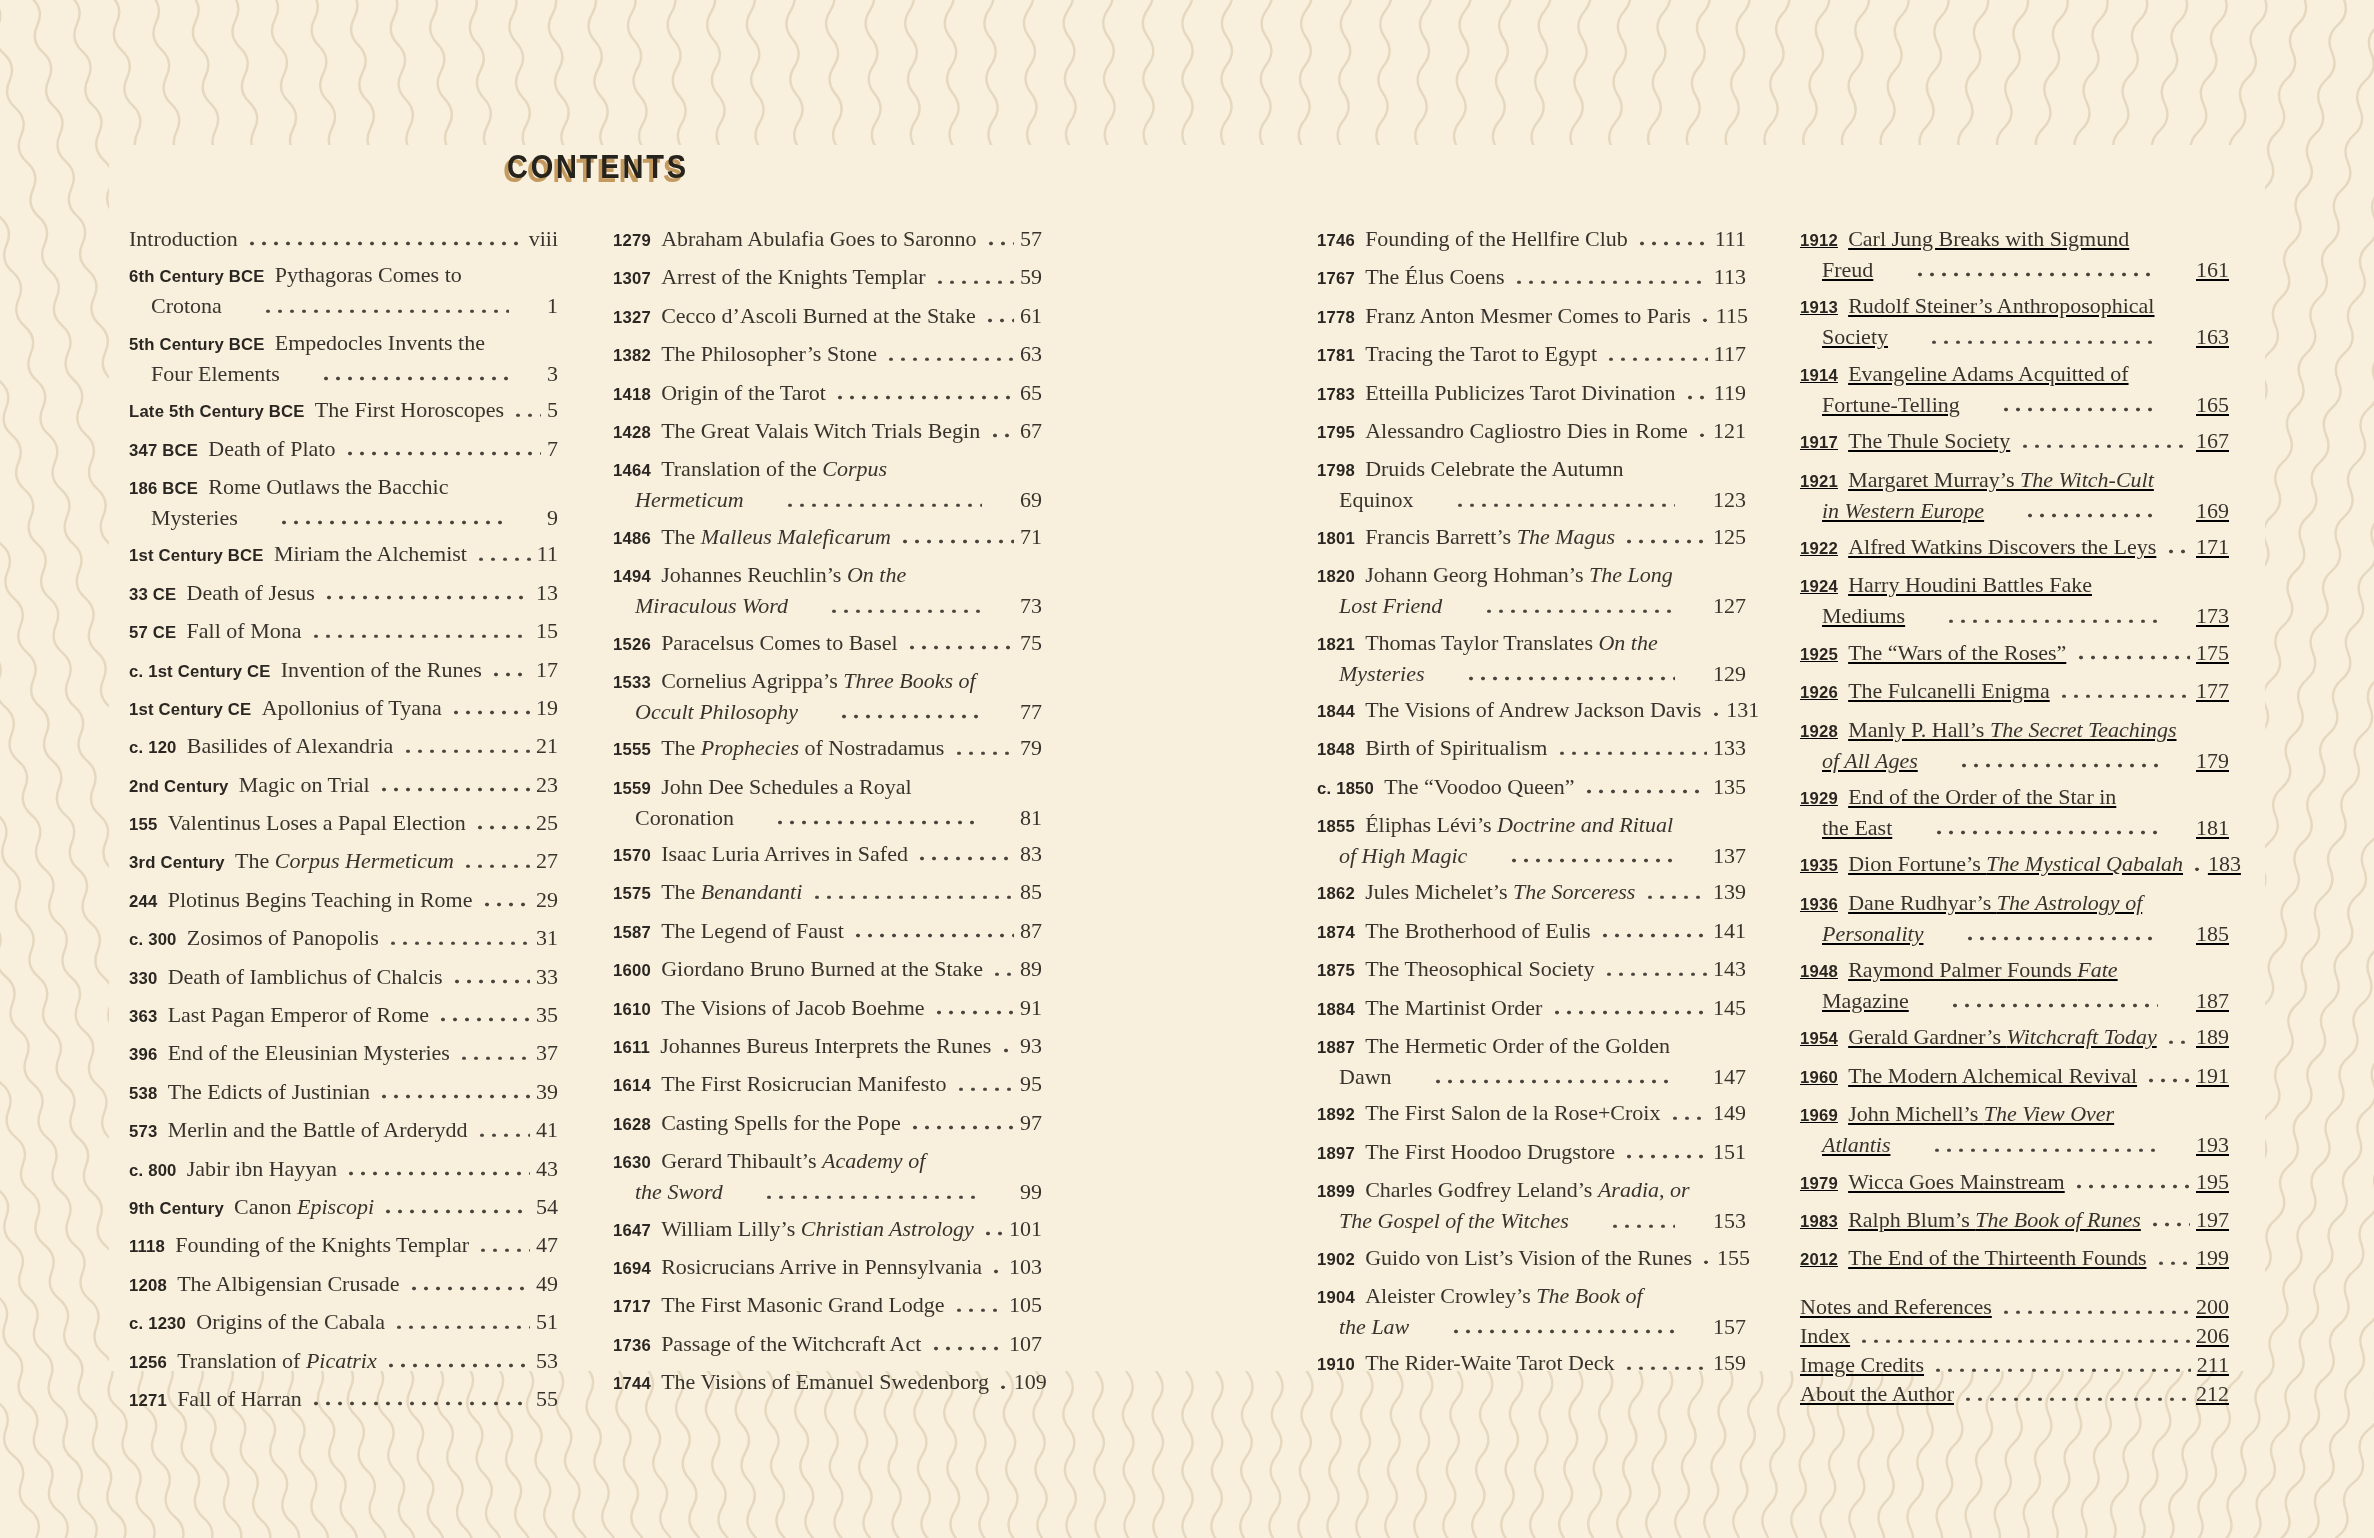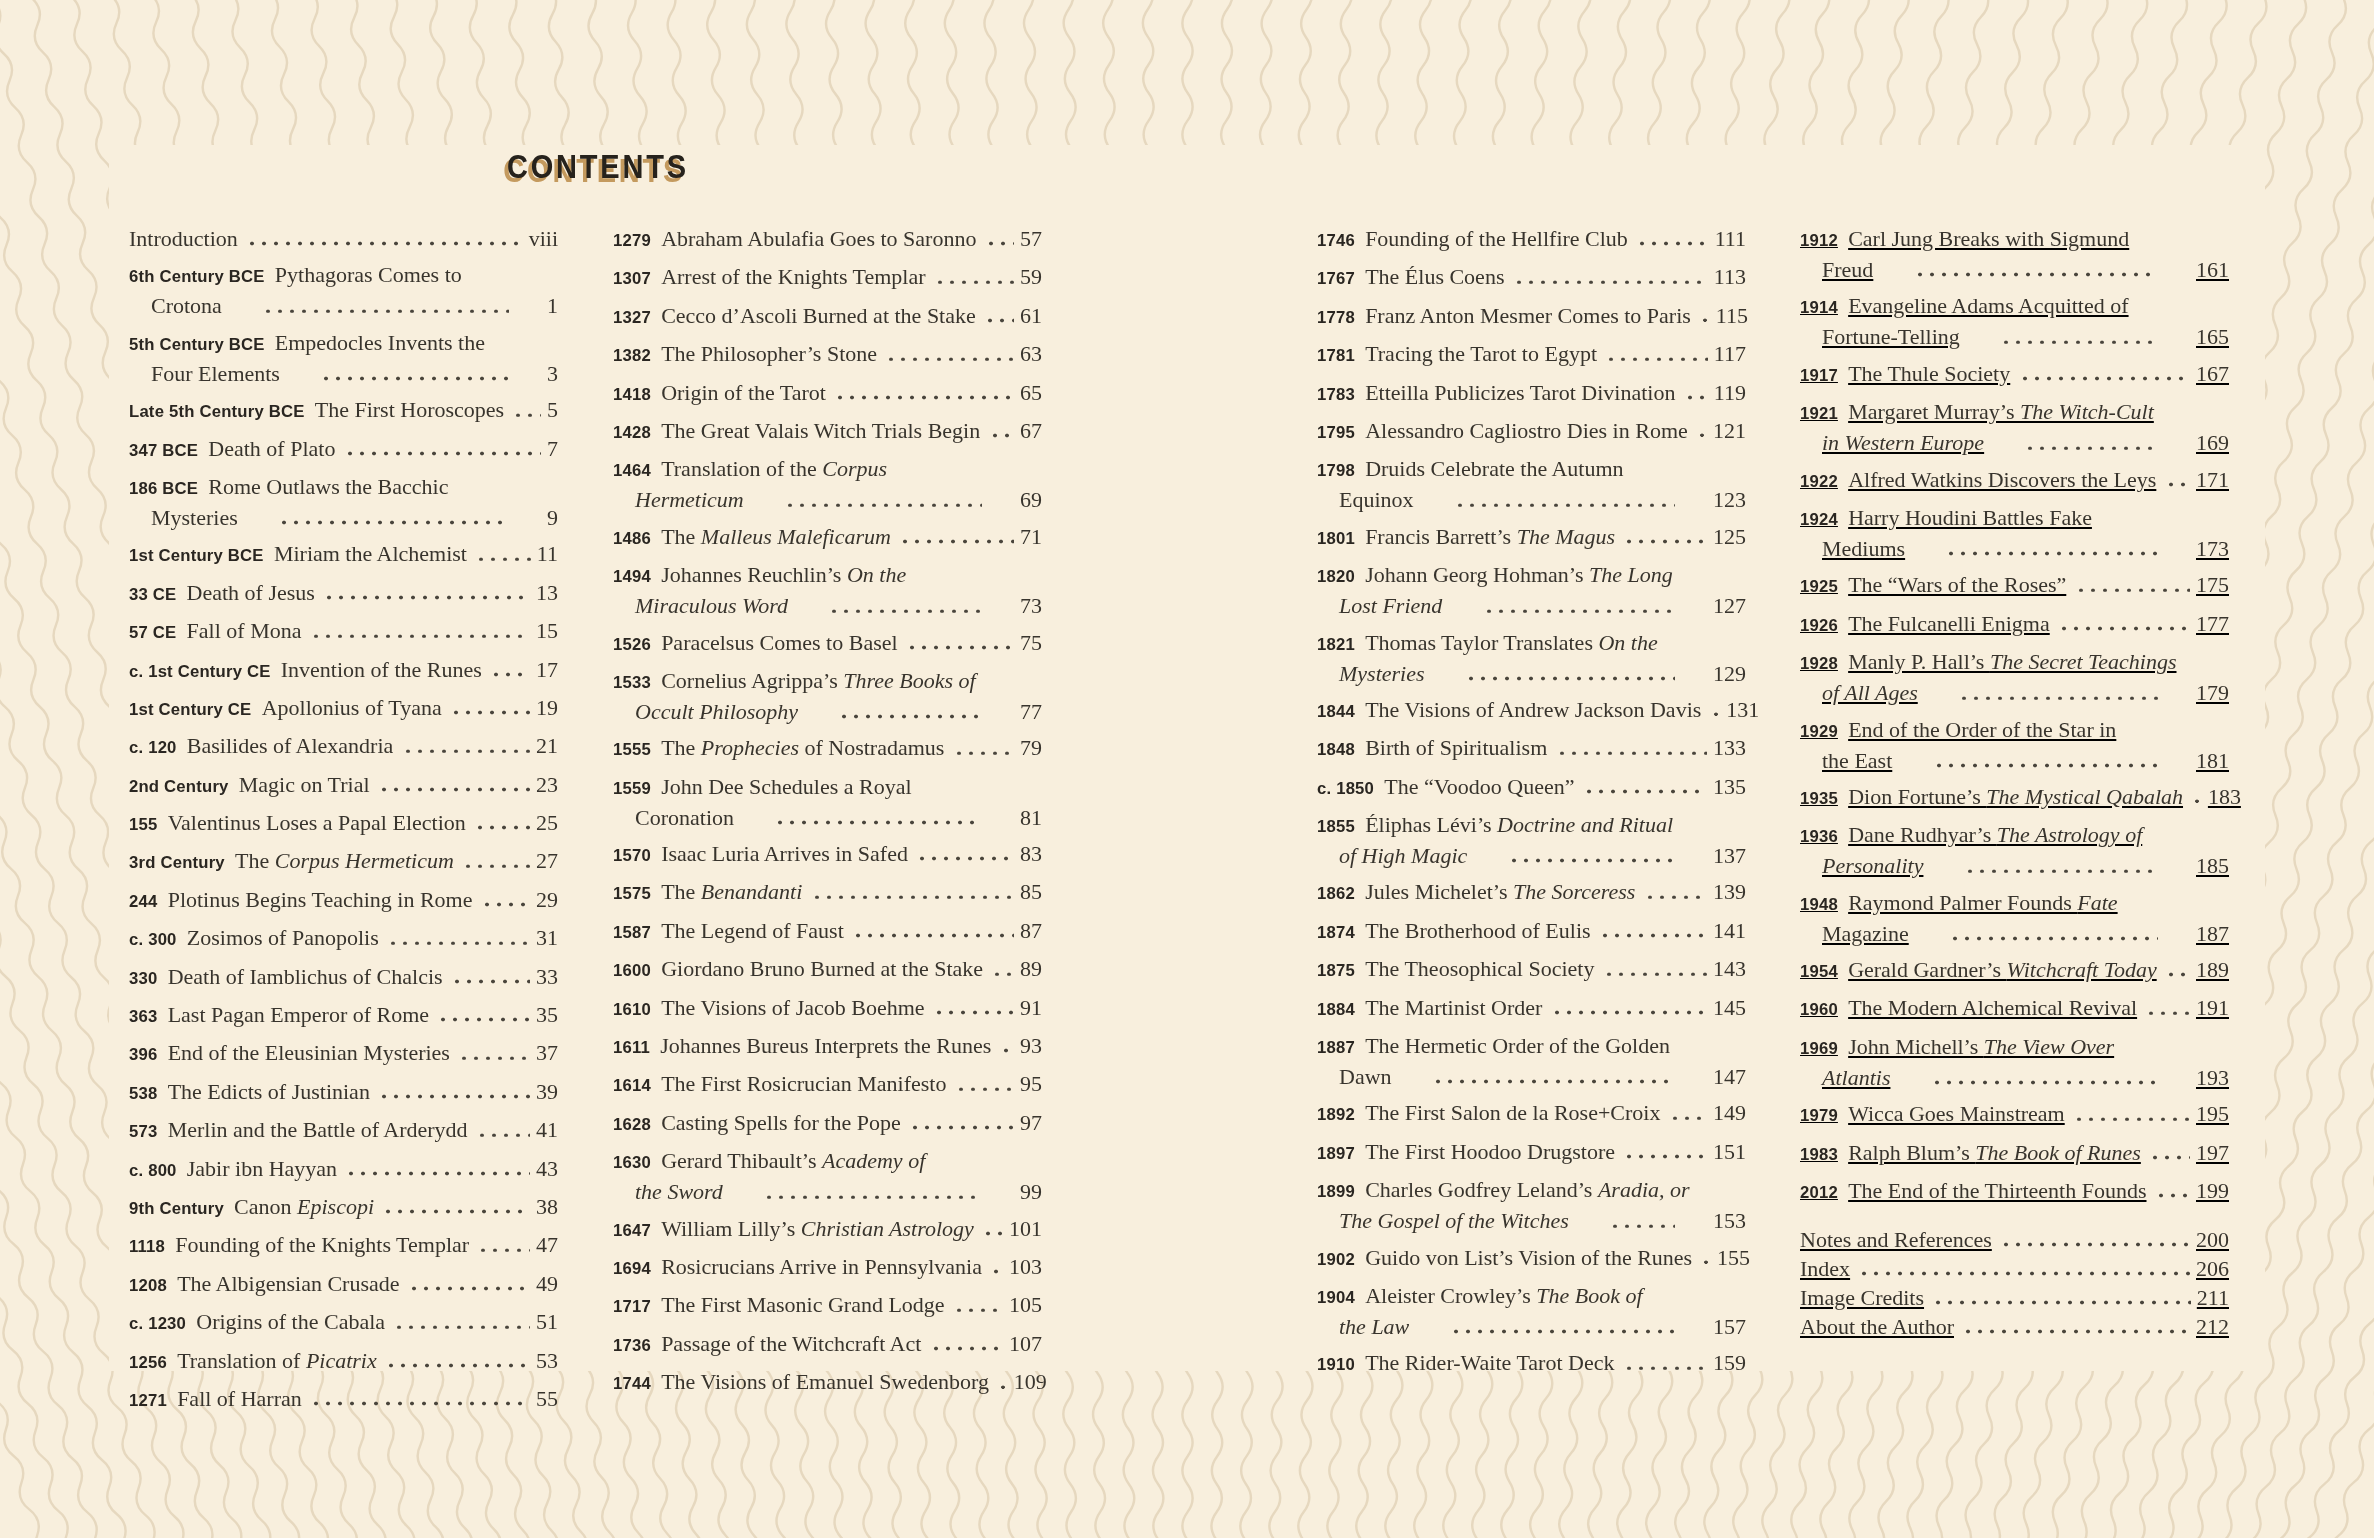--- a/index.html
+++ b/index.html
@@ -325,21 +325,21 @@
           <span class="txt">Jabir ibn Hayyan</span>
           <span class="lead"></span>
           <span class="pg">43</span>
         </div>
       </div>
       <div class="entry">
         <div class="line">
           <span class="date">9th Century</span>
           <span class="txt">Canon <em>Episcopi</em></span>
           <span class="lead"></span>
-          <span class="pg">38</span>
+          <span class="pg">54</span>
         </div>
       </div>
       <div class="entry">
         <div class="line">
           <span class="date">1118</span>
           <span class="txt">Founding of the Knights Templar</span>
           <span class="lead"></span>
           <span class="pg">47</span>
         </div>
       </div>
@@ -835,20 +835,31 @@
   <div class="col col4">
       <div class="entry">
         <div class="line">
           <span class="date">1912</span>
           <span class="txt">Carl Jung Breaks with Sigmund</span>
         </div>
         <div class="line cont">
           <span class="txt">Freud</span>
           <span class="lead"></span>
           <span class="pg">161</span>
+        </div>
+      </div>
+      <div class="entry">
+        <div class="line">
+          <span class="date">1913</span>
+          <span class="txt">Rudolf Steiner’s Anthroposophical</span>
+        </div>
+        <div class="line cont">
+          <span class="txt">Society</span>
+          <span class="lead"></span>
+          <span class="pg">163</span>
         </div>
       </div>
       <div class="entry">
         <div class="line">
           <span class="date">1914</span>
           <span class="txt">Evangeline Adams Acquitted of</span>
         </div>
         <div class="line cont">
           <span class="txt">Fortune-Telling</span>
           <span class="lead"></span>

